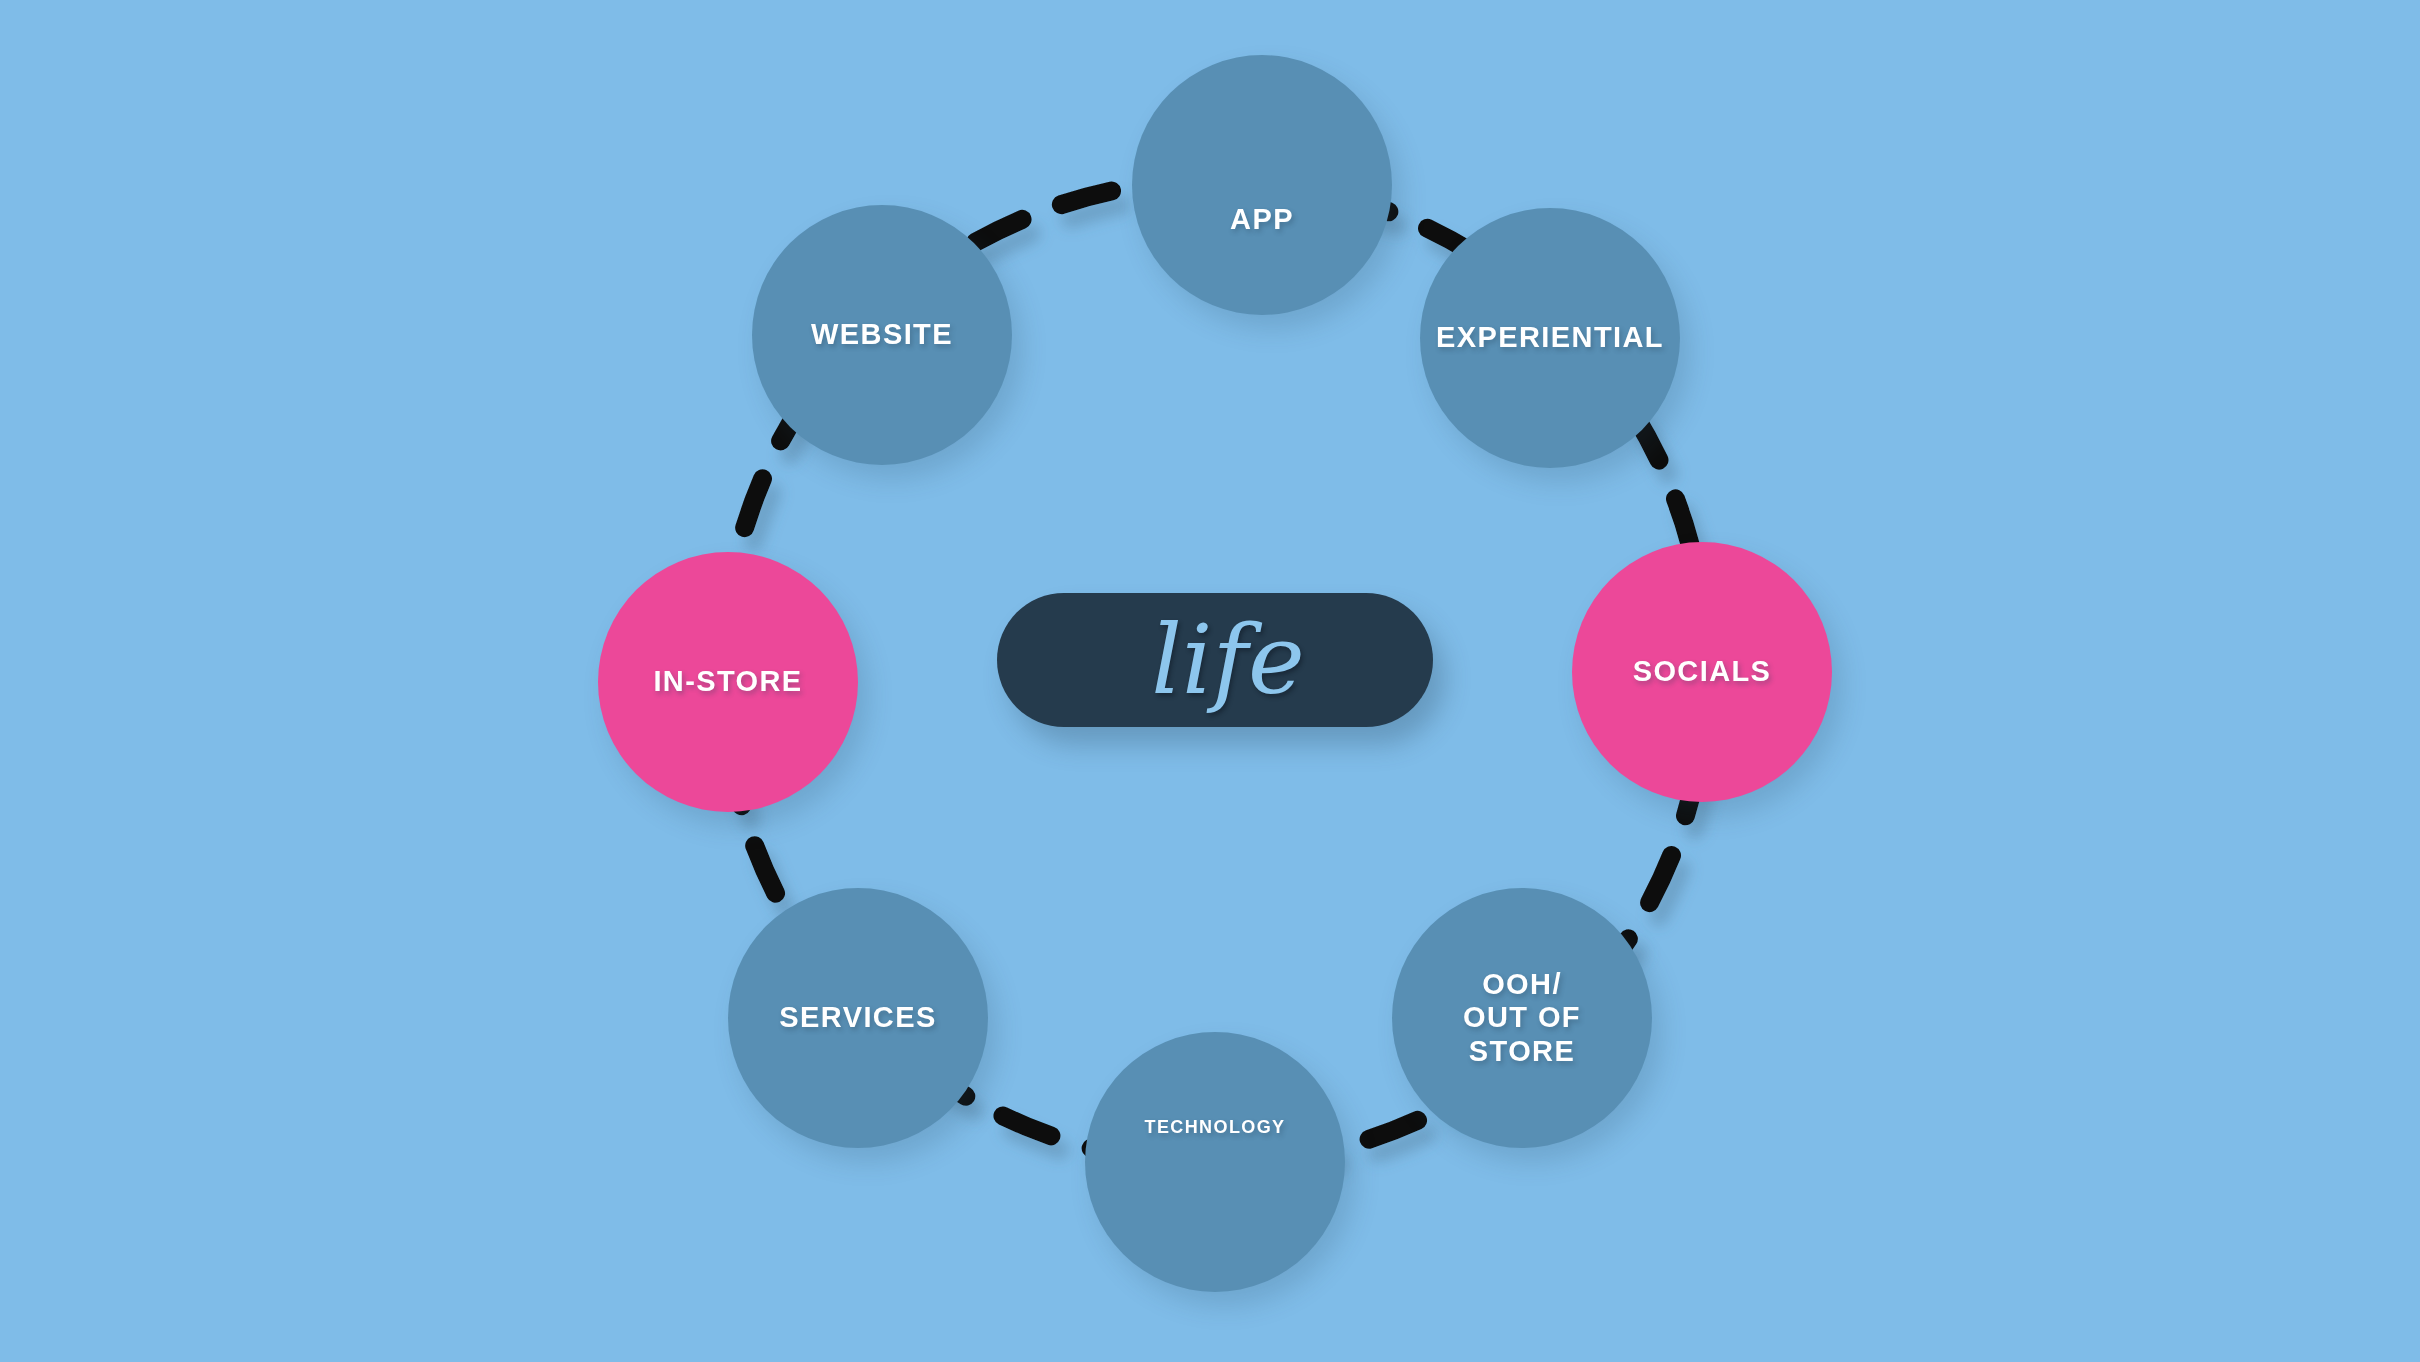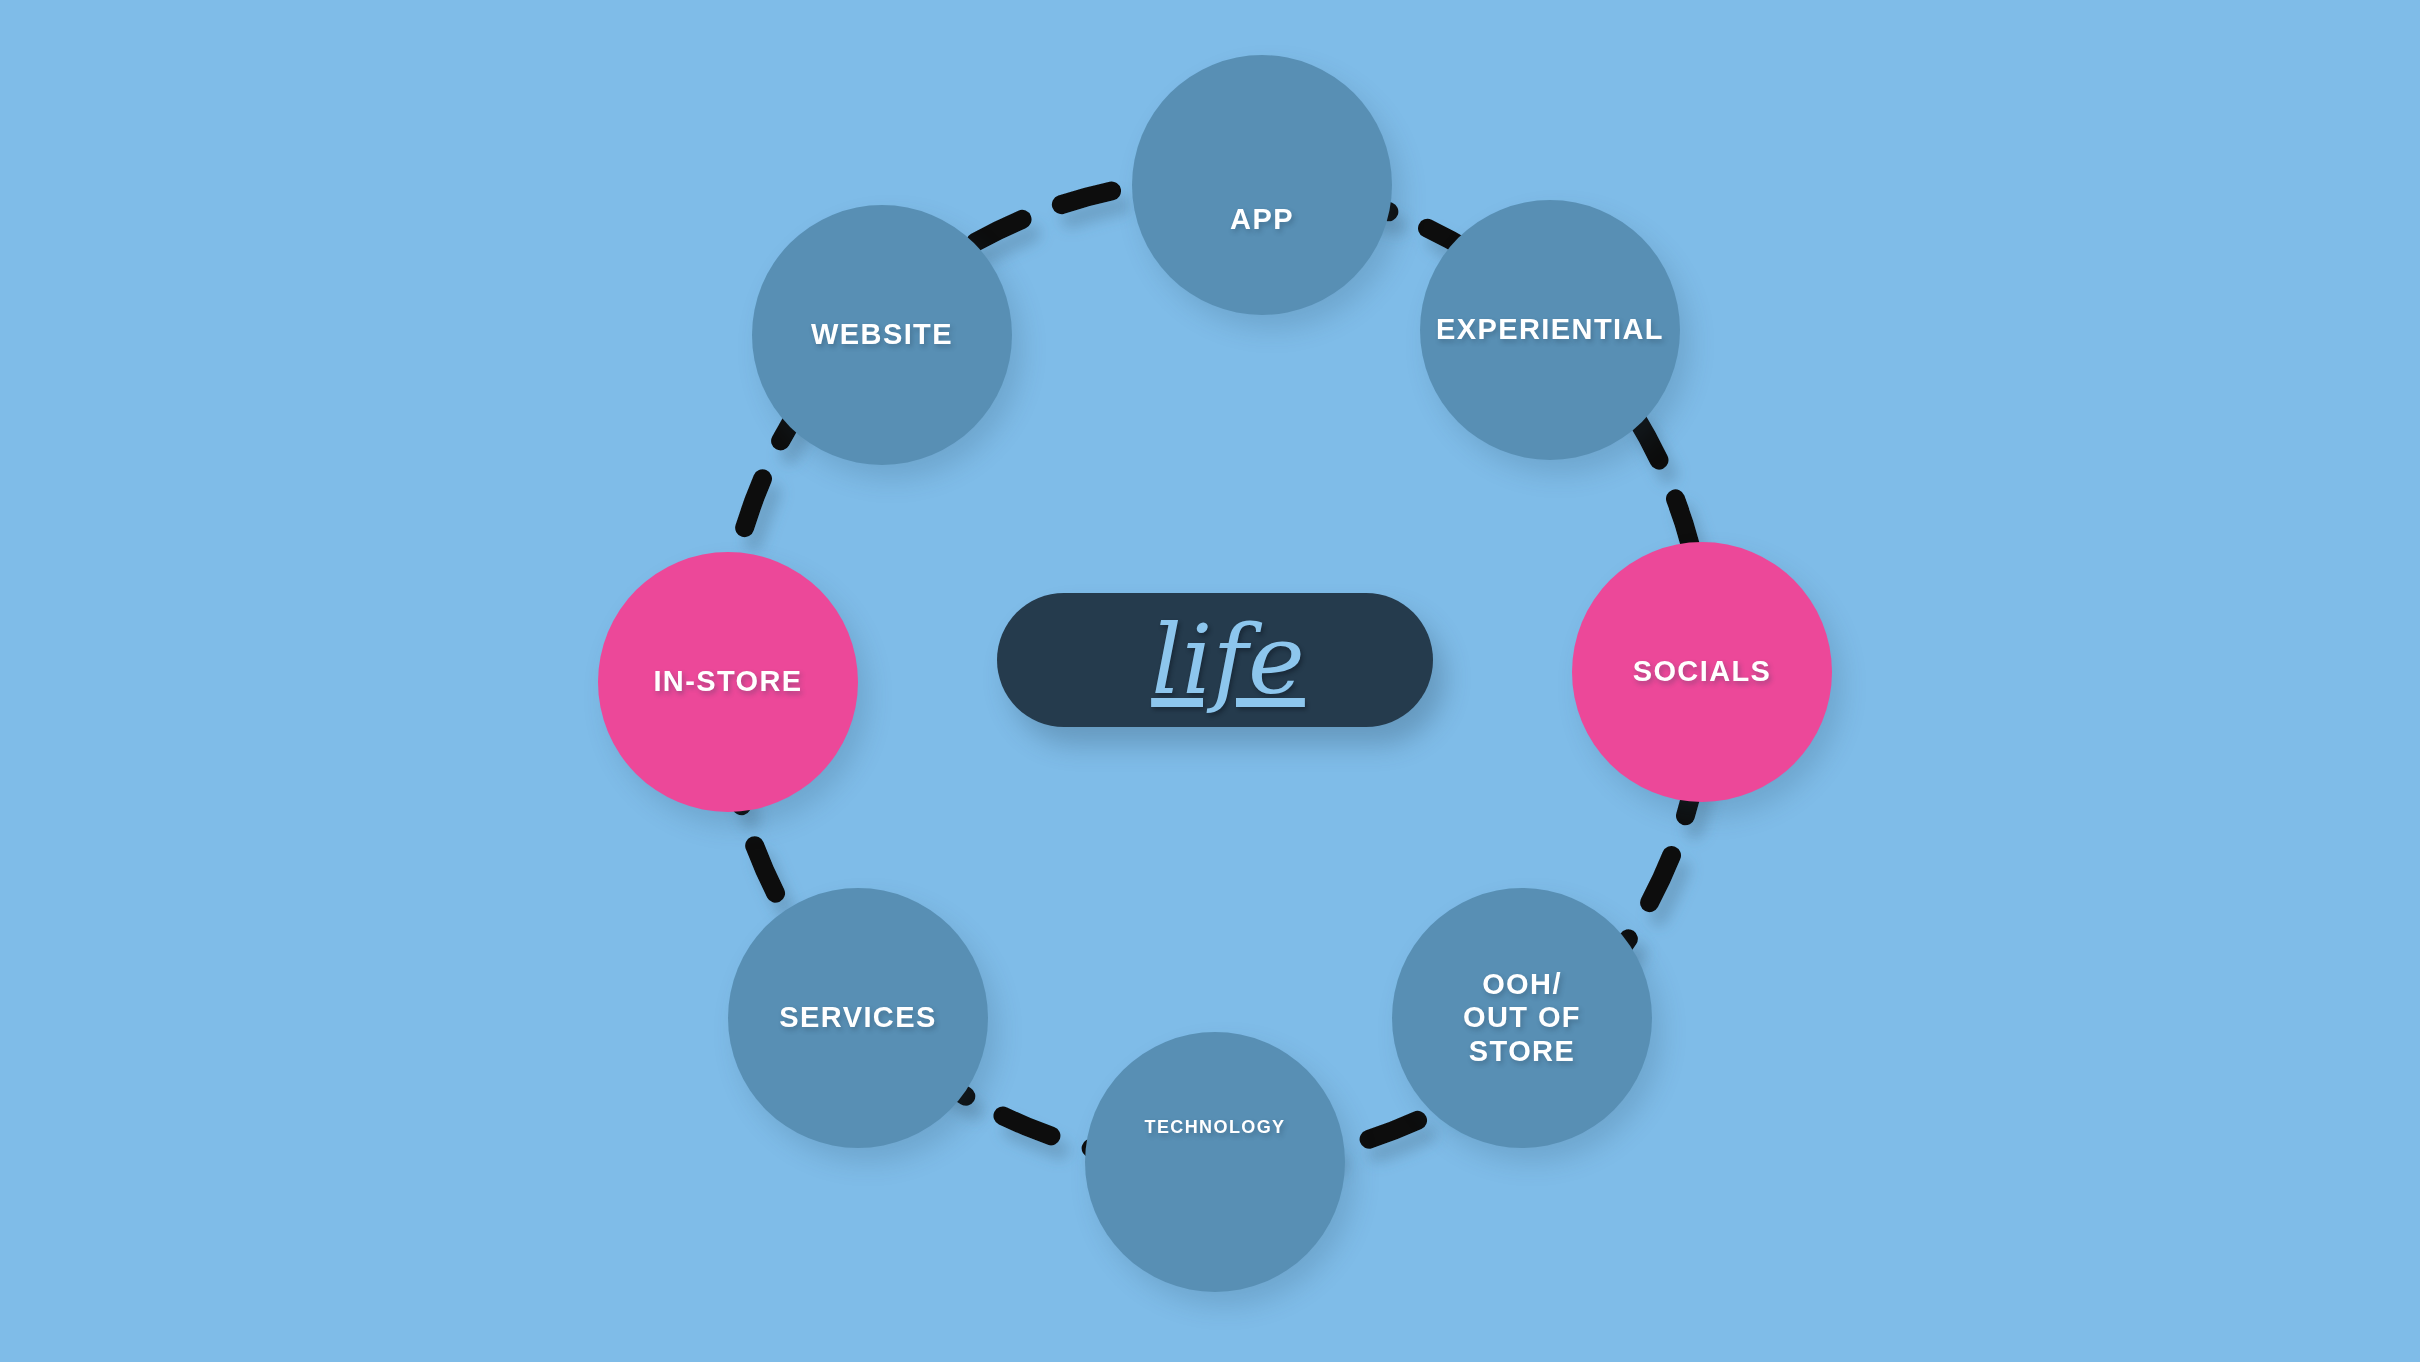--- a/index.html
+++ b/index.html
@@ -73,42 +73,41 @@
   }
   .logo-life {
     color: #8dc6ed;
     font-family: "DejaVu Serif", serif;
     font-style: italic;
     font-size: 96px;
     font-weight: 400;
     margin-left: 26px;
     letter-spacing: 0px;
     text-shadow: 2px 3px 4px rgba(10,20,30,0.45);
-    text-decoration: underline;
   }
 </style>
 </head>
 <body>
 
 <div id="stage" style="width: 2420px; height: 1362px; background: rgb(127, 188, 232);">
 
   <svg id="ring-svg" viewBox="0 0 2420 1362">
     <defs>
       <filter id="dash-shadow" x="-30%" y="-30%" width="180%" height="180%">
         <feDropShadow dx="9" dy="14" stdDeviation="7" flood-color="#4c6d88" flood-opacity="0.35"></feDropShadow>
       </filter>
     </defs>
     <circle id="ring-path" fill="none" stroke="#0d0d0d" stroke-linecap="round" filter="url(#dash-shadow)" cx="1215" cy="672" r="492" stroke-width="19" stroke-dasharray="52 42"></circle>
   </svg>
 
   <div id="nodes-layer">
       <div class="node" style="left: 1132px; top: 55px; width: 260px; height: 260px; background: rgb(88, 143, 180);">
         <div class="node-label" style="color: rgb(255, 255, 255); transform: translateY(35px);">APP</div>
       </div>
-      <div class="node" style="left: 1420px; top: 200px; width: 260px; height: 260px; background: rgb(88, 143, 180);">
+      <div class="node" style="left: 1420px; top: 208px; width: 260px; height: 260px; background: rgb(88, 143, 180);">
         <div class="node-label" style="color: rgb(255, 255, 255); transform: translateY(0px);">EXPERIENTIAL</div>
       </div>
       <div class="node" style="left: 1572px; top: 542px; width: 260px; height: 260px; background: #ec4899;">
         <div class="node-label" style="color: rgb(255, 255, 255); transform: translateY(0px);">SOCIALS</div>
       </div>
       <div class="node" style="left: 1392px; top: 888px; width: 260px; height: 260px; background: rgb(88, 143, 180);">
         <div class="node-label" style="color: rgb(255, 255, 255); transform: translateY(0px);">OOH/
 OUT OF
 STORE</div>
       </div>

